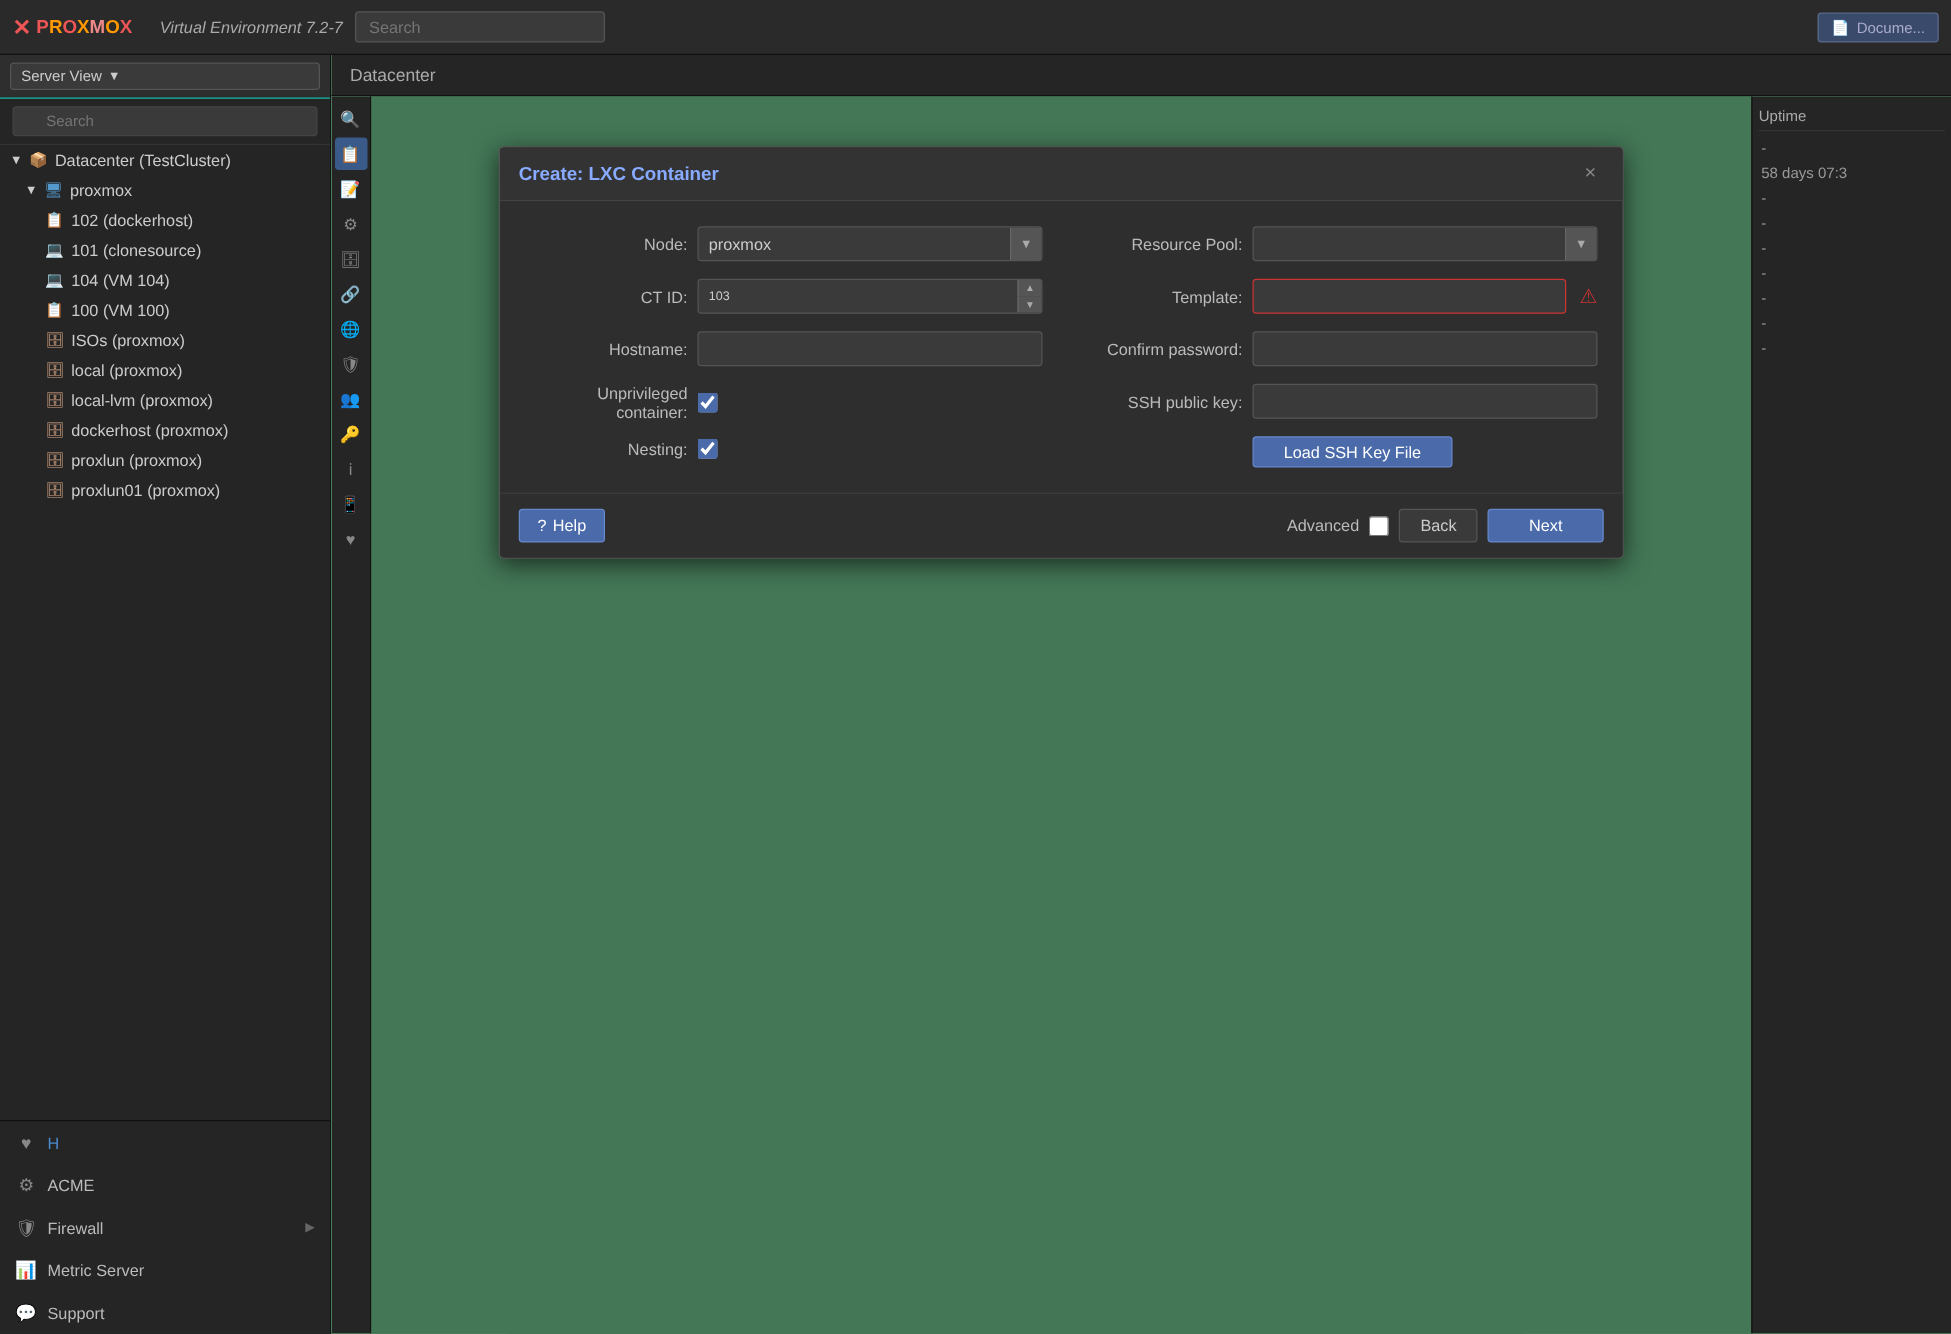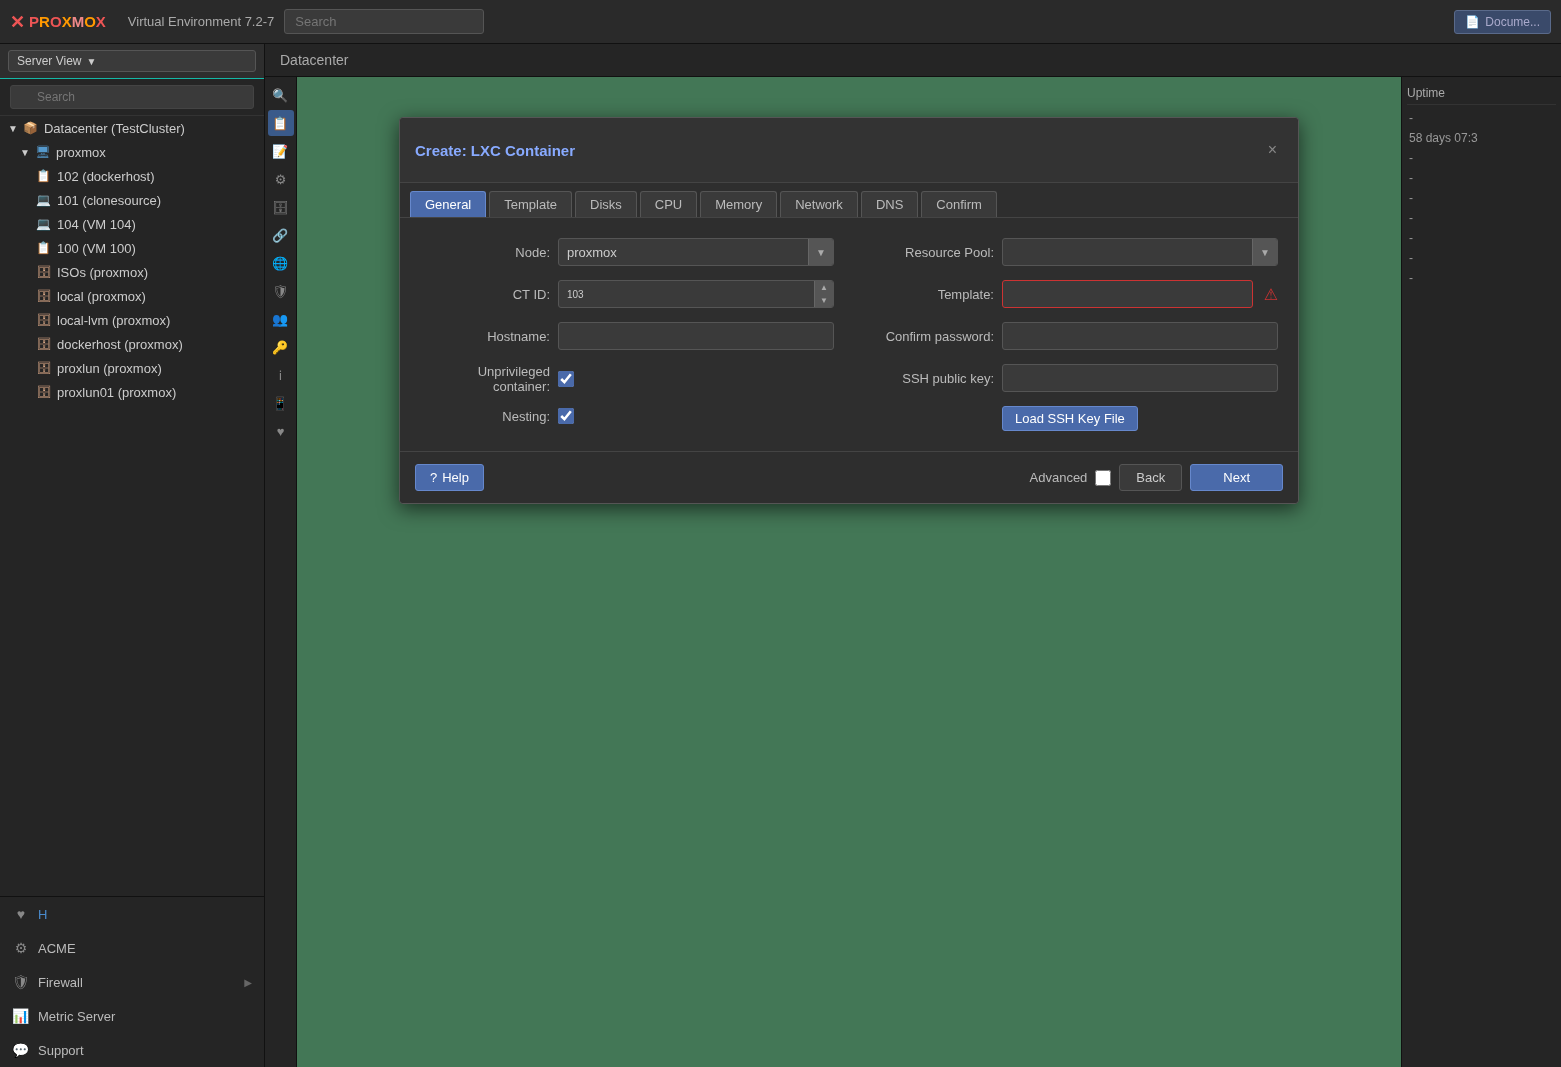--- a/index.html
+++ b/index.html
@@ -24,20 +24,21 @@
     }
     .logo {
       display: flex;
       align-items: center;
       margin-right: 10px;
     }
     .version-label {
       color: #aaa;
       font-size: 13px;
       margin-left: 8px;
+      font-style: italic;
     }
     .search-box-top {
       background: #3a3a3a;
       border: 1px solid #555;
       border-radius: 3px;
       padding: 4px 10px;
       color: #ccc;
       font-size: 13px;
       width: 200px;
       margin-left: 10px;
@@ -213,21 +214,21 @@
       width: 900px;
       max-height: 650px;
       display: flex;
       flex-direction: column;
       box-shadow: 0 5px 20px rgba(0,0,0,0.6);
     }
     .dialog-header {
       display: flex;
       align-items: center;
       justify-content: space-between;
-      padding: 21px 15px;
+      padding: 10px 15px;
       border-bottom: 1px solid #444;
       background: #333;
       border-radius: 4px 4px 0 0;
     }
     .dialog-title {
       color: #88aaff;
       font-size: 15px;
       font-weight: bold;
     }
     .dialog-close {
@@ -485,21 +486,21 @@
       transform: translateY(-50%);
       color: #888;
       font-size: 12px;
       pointer-events: none;
     }
 
     .load-ssh-btn {
       background: #4a6aaa;
       border: 1px solid #6688cc;
       color: #fff;
-      padding: 4px 12px;
+      padding: 4px 24px;
       border-radius: 3px;
       cursor: pointer;
       font-size: 13px;
     }
   </style>
 </head>
 <body>
 
 <div class="topbar">
   <div class="logo">
@@ -637,30 +638,20 @@
       <div class="main-panel">
 
         <div class="dialog-overlay">
           <div class="dialog">
 
             <div class="dialog-header">
               <span class="dialog-title">Create: LXC Container</span>
               <button class="dialog-close">×</button>
             </div>
 
-            <div class="dialog-tabs">
-              <button class="tab-btn active">General</button>
-              <button class="tab-btn">Template</button>
-              <button class="tab-btn">Disks</button>
-              <button class="tab-btn">CPU</button>
-              <button class="tab-btn">Memory</button>
-              <button class="tab-btn">Network</button>
-              <button class="tab-btn">DNS</button>
-              <button class="tab-btn">Confirm</button>
-            </div>
 
             <div class="dialog-body">
               <div class="form-grid">
 
                 <div class="form-section">
 
                   <div class="form-row">
                     <span class="form-label">Node:</span>
                     <div class="form-select-wrapper">
                       <select class="form-select">

